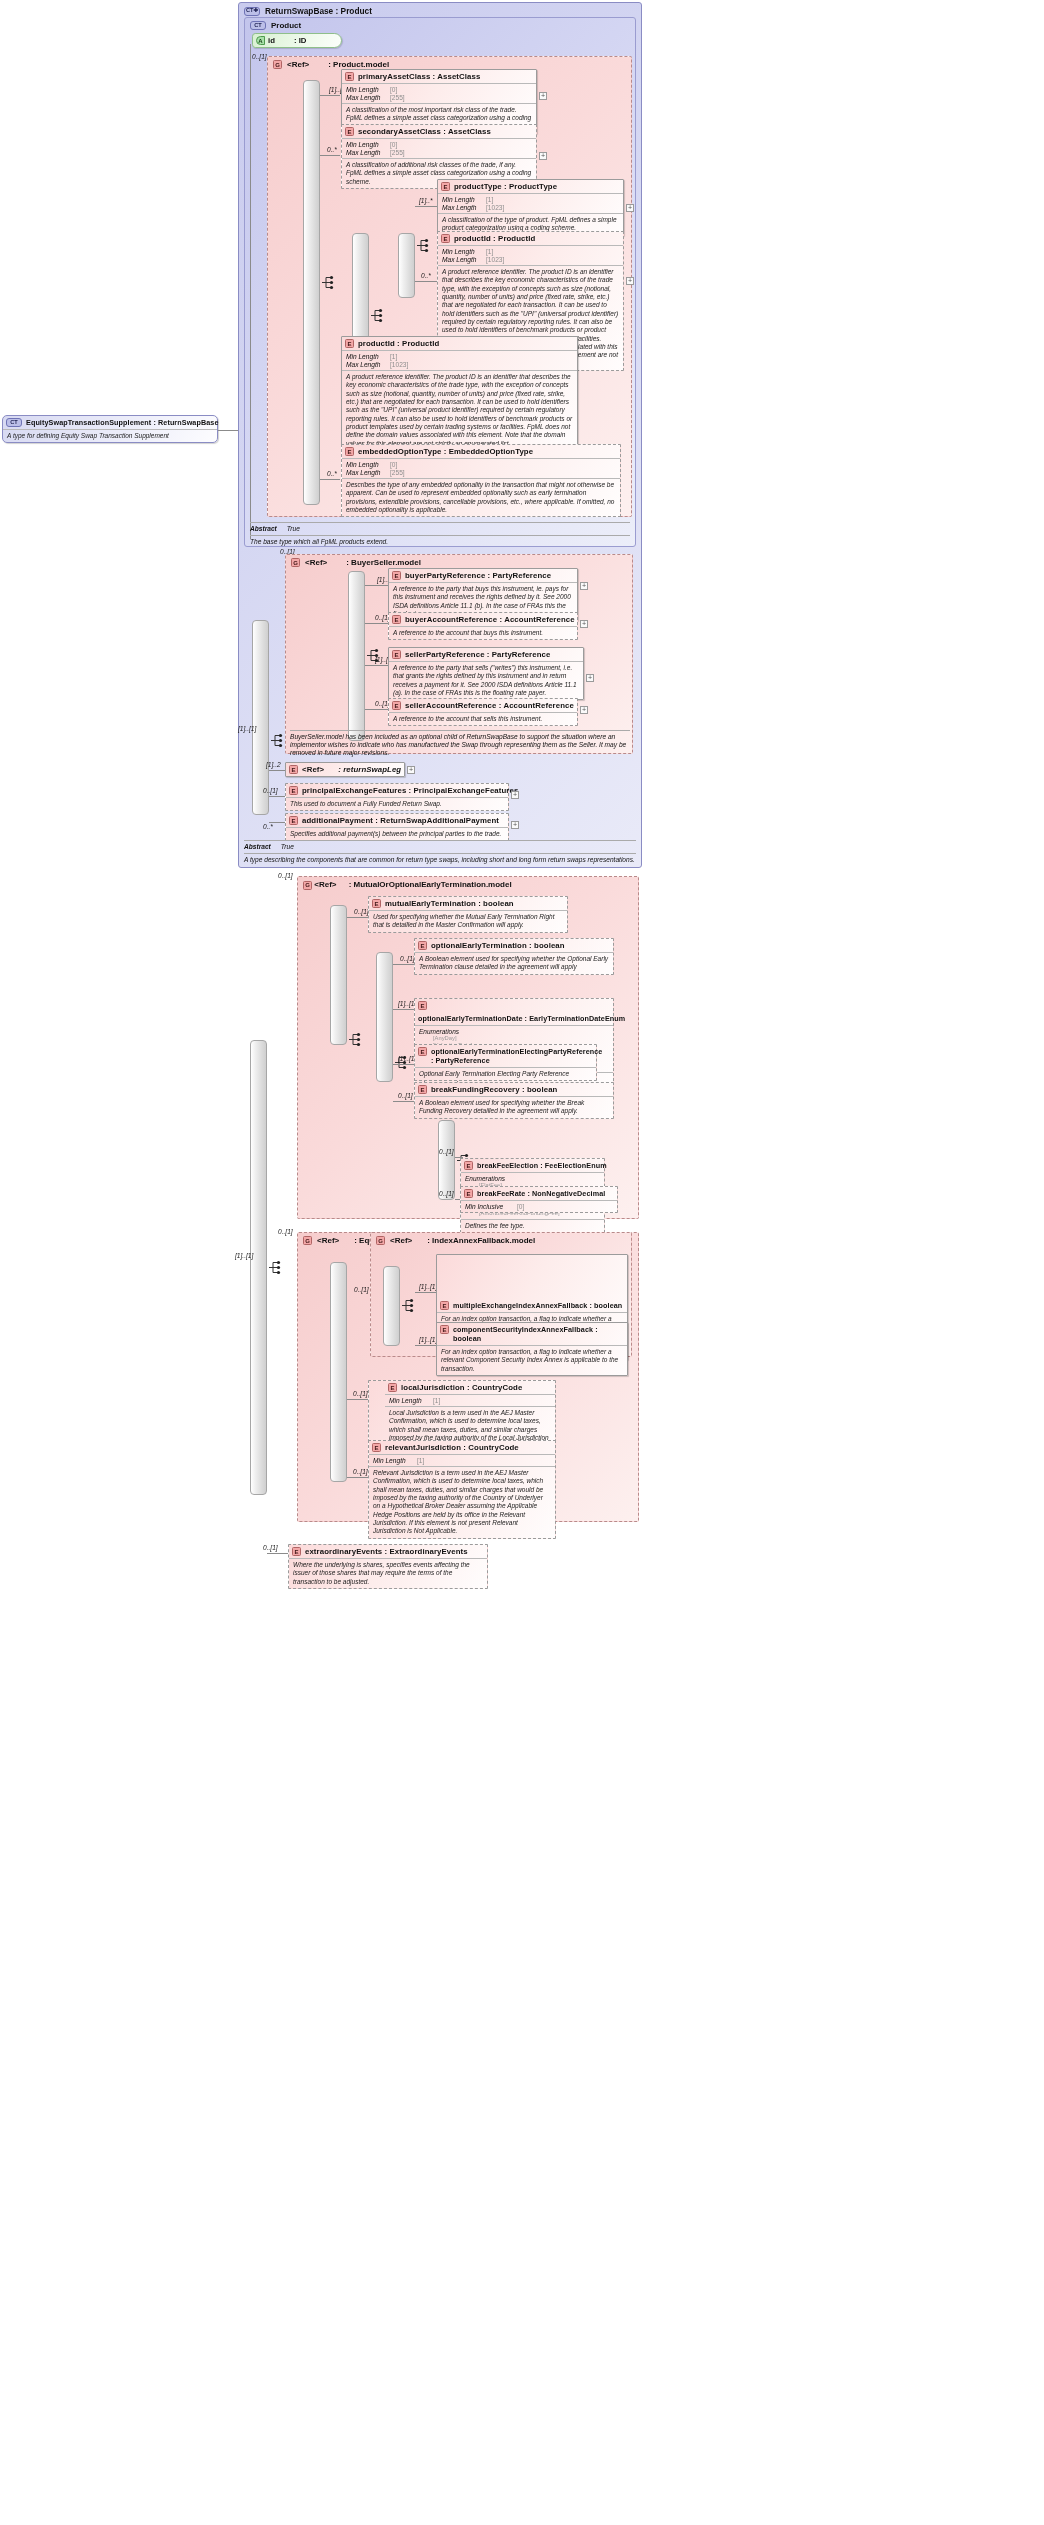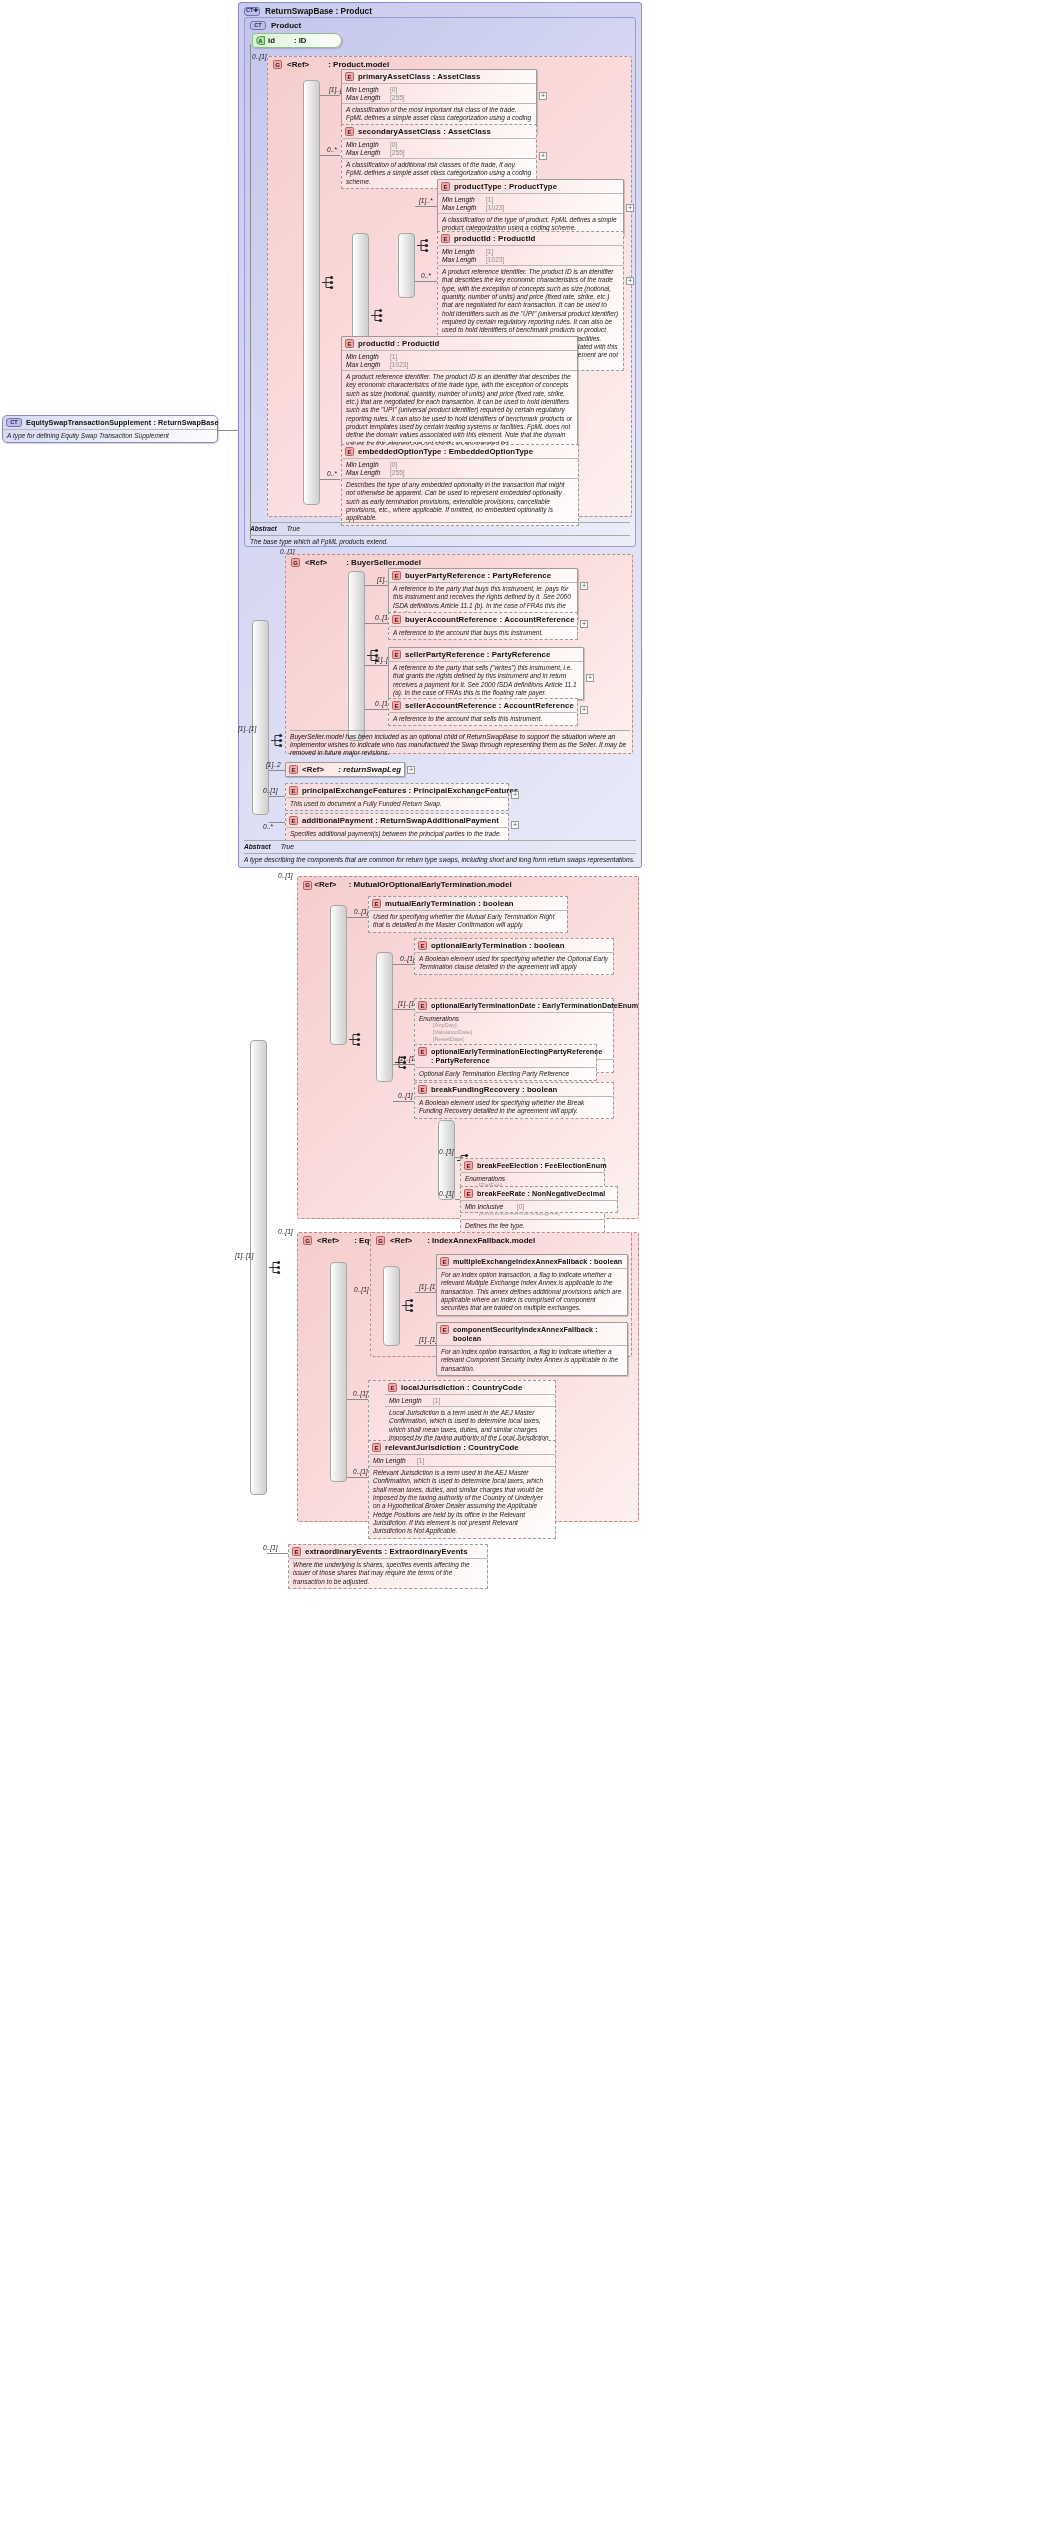--- a/index.html
+++ b/index.html
@@ -303,21 +303,21 @@
       <div class="row">
           <span class="fname">Max Length</span>
           <span class="fval">[1023]</span>
         </div>
     </div>
     <div class="docu">A product reference identifier. The product ID is an identifier that describes the key economic characteristics of the trade type, with the exception of concepts such as size (notional, quantity, number of units) and price (fixed rate, strike, etc.) that are negotiated for each transaction. It can be used to hold identifiers such as the "UPI" (universal product identifier) required by certain regulatory reporting rules. It can also be used to hold identifiers of benchmark products or product templates used by certain trading systems or facilities. FpML does not define the domain values associated with this element. Note that the domain values for this element are not strictly an enumerated list.</div>
   </div>
 
   <div class="card" style="left:327px; top:470px;">0..*</div>
   <div class="hl" style="left:320px; top:479px; width:20px;"></div>
-  <div class="ebox opt abs" style="left:341px; top:444px; width:238px;">
+  <div class="ebox opt abs" style="left:341px; top:444px; width:280px;">
     <div class="ehead">
       <span class="badge E">E</span>
       <span>embeddedOptionType : EmbeddedOptionType</span>
     </div>
     <div class="facets">
       <div class="row">
           <span class="fname">Min Length</span>
           <span class="fval">[0]</span>
         </div>
       <div class="row">
@@ -535,21 +535,21 @@
     <div class="ehead">
       <span class="badge E">E</span>
       <span>optionalEarlyTermination : boolean</span>
     </div>
     <div class="docu">A Boolean element used for specifying whether the Optional Early Termination clause detailed in the agreement will apply</div>
   </div>
 
   <div class="card" style="left:398px; top:1000px;">[1]..[1]</div>
   <div class="hl" style="left:393px; top:1009px; width:22px;"></div>
   <div class="ebox opt abs" style="left:414px; top:998px; width:200px;">
-    <div class="ehead" style="font-size:7.2px;">
+    <div class="ehead" style="font-size:7.2px;flex-direction:column;">
       <span class="badge E">E</span>
       <span>optionalEarlyTerminationDate : EarlyTerminationDateEnum</span>
     </div>
     <div class="enums" style="border-top:1px solid #b9b9b9;">
       <div class="ehdr">Enumerations</div>
       <div class="enumlist">
         <div>[AnyDay]</div>
         <div>[ValuationDate]</div>
         <div>[ResetDate]</div>
         <div>[sTermTradeDate]</div>
@@ -641,21 +641,21 @@
     <line x1="4" y1="7.5" x2="8" y2="7.5" stroke="#333" stroke-width="1"></line>
     <line x1="4" y1="12.5" x2="8" y2="12.5" stroke="#333" stroke-width="1"></line>
     <circle cx="9.5" cy="2.5" r="1.6" fill="#222"></circle>
       <circle cx="9.5" cy="7.5" r="1.6" fill="#222"></circle>
       <circle cx="9.5" cy="12.5" r="1.6" fill="#222"></circle>
   </svg>
 
   <div class="card" style="left:419px; top:1283px;">[1]..[1]</div>
   <div class="hl" style="left:415px; top:1292px; width:22px;"></div>
   <div class="ebox abs" style="left:436px; top:1254px; width:192px;">
-    <div class="ehead" style="font-size:7.2px; align-items:flex-end;">
+    <div class="ehead" style="font-size:7.2px; align-items:flex-end;margin-top:44px;">
       <span class="badge E">E</span>
       <span style="white-space:normal;">multipleExchangeIndexAnnexFallback : boolean</span>
     </div>
     <div class="docu">For an index option transaction, a flag to indicate whether a relevant Multiple Exchange Index Annex is applicable to the transaction. This annex defines additional provisions which are applicable where an index is comprised of component securities that are traded on multiple exchanges.</div>
   </div>
 
   <div class="card" style="left:419px; top:1336px;">[1]..[1]</div>
   <div class="hl" style="left:415px; top:1345px; width:22px;"></div>
   <div class="ebox abs" style="left:436px; top:1322px; width:192px;">
     <div class="ehead" style="font-size:7.2px; align-items:flex-start;">

